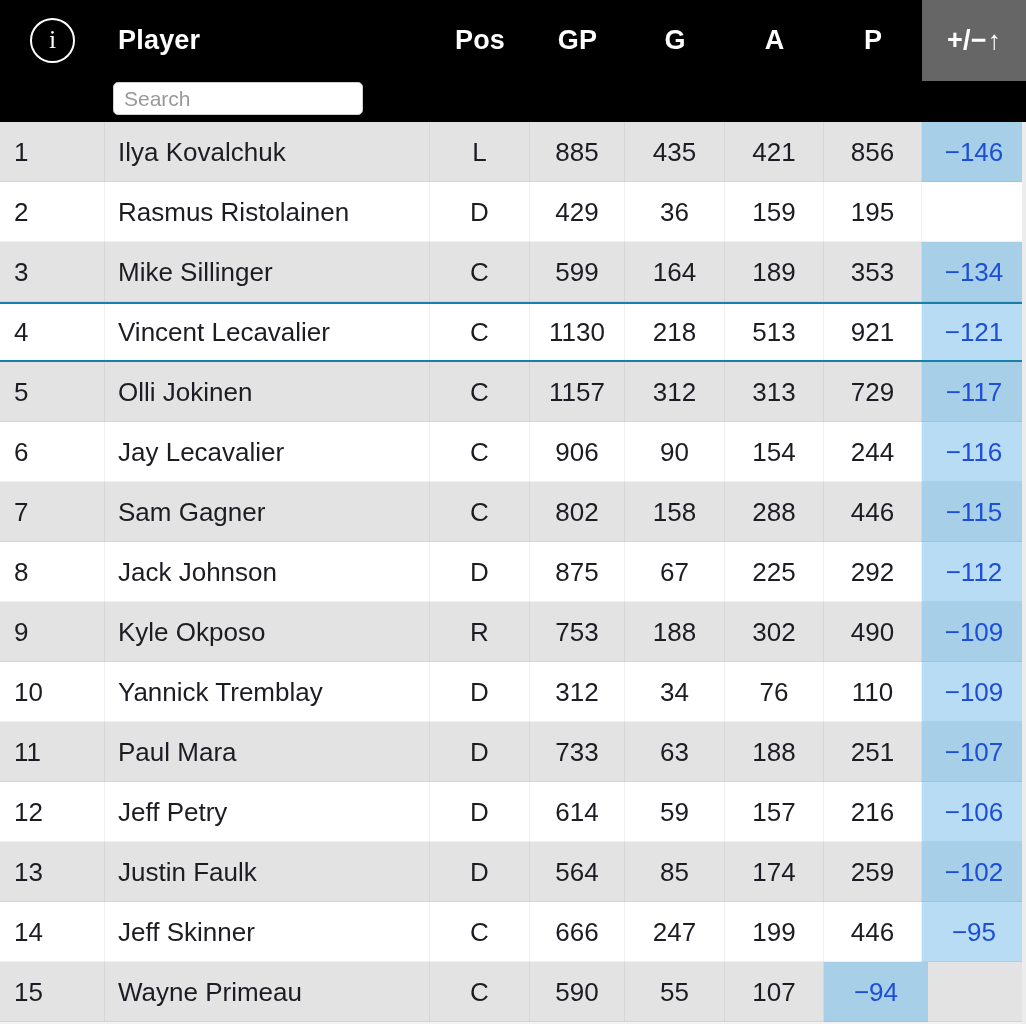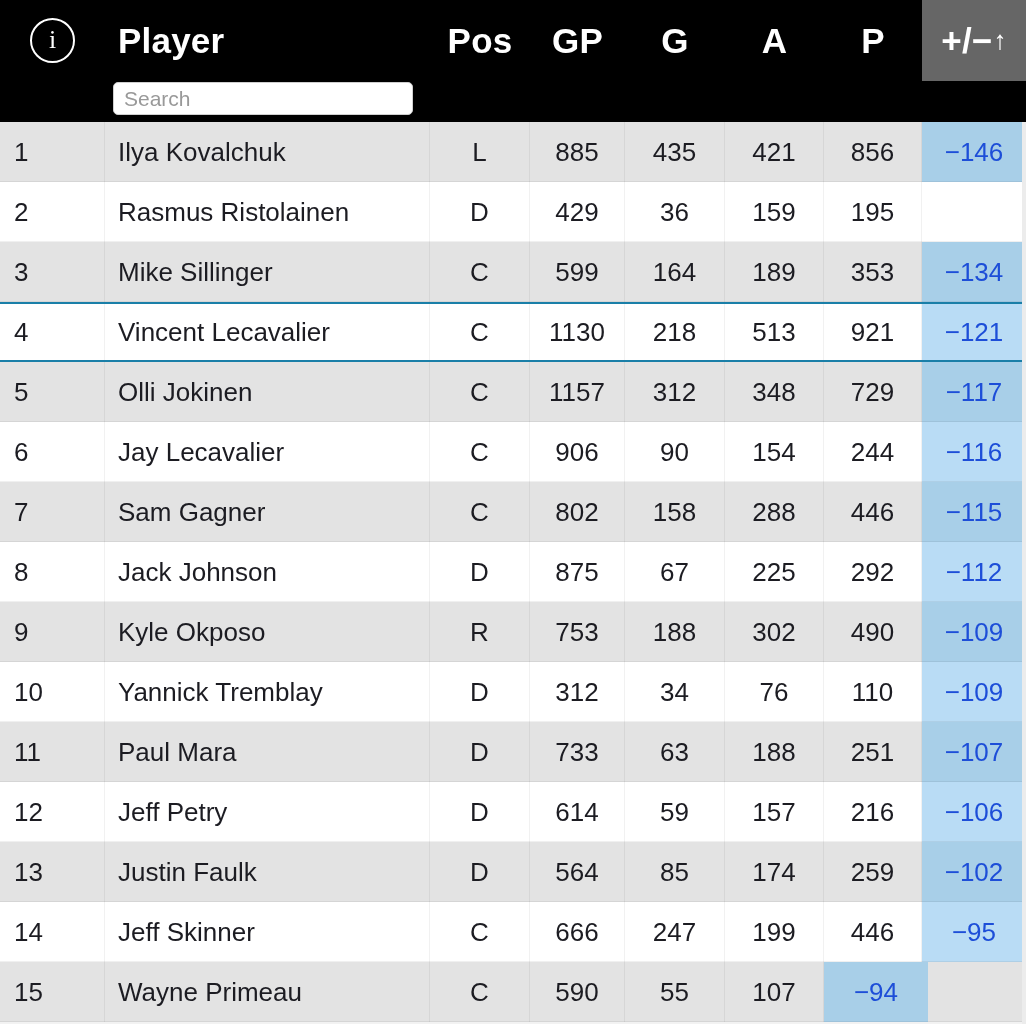--- a/index.html
+++ b/index.html
@@ -67,21 +67,21 @@
     justify-content: center;
     color: #ffffff;
     font-size: 26px;
     font-family: "Liberation Serif", serif;
     line-height: 1;
     padding-bottom: 2px;
   }
 
   .hdr-label {
     color: #ffffff;
-    font-size: 35px;
+    font-size: 27px;
     font-weight: bold;
     letter-spacing: 0.2px;
     white-space: nowrap;
   }
 
   .hdr-player {
     padding-left: 13px;
     text-align: left;
   }
 
@@ -112,21 +112,21 @@
     left: 0;
     width: 1026px;
     height: 41px;
     background: #000000;
   }
 
   .search-input {
     position: absolute;
     left: 113px;
     top: 1px;
-    width: 300px;
+    width: 250px;
     height: 33px;
     border: 1px solid #cfcfcf;
     border-radius: 5px;
     background: #ffffff;
     font-size: 21px;
     font-family: "Liberation Sans", sans-serif;
     color: #222222;
     padding: 4px 10px;
     outline: none;
   }
@@ -320,21 +320,21 @@
         <div class="cell num col-p">921</div>
         <div class="cell plusminus col-pm">−121</div>
         <div class="row-divider"></div>
       </div>
       <div class="data-row odd">
         <div class="cell rank col-rank">5</div>
         <div class="cell player col-player">Olli Jokinen</div>
         <div class="cell num col-pos">C</div>
         <div class="cell num col-gp">1157</div>
         <div class="cell num col-g">312</div>
-        <div class="cell num col-a">348</div>
+        <div class="cell num col-a">313</div>
         <div class="cell num col-p">729</div>
         <div class="cell plusminus col-pm">−117</div>
         <div class="row-divider"></div>
       </div>
       <div class="data-row even">
         <div class="cell rank col-rank">6</div>
         <div class="cell player col-player">Jay Lecavalier</div>
         <div class="cell num col-pos">C</div>
         <div class="cell num col-gp">906</div>
         <div class="cell num col-g">90</div>

